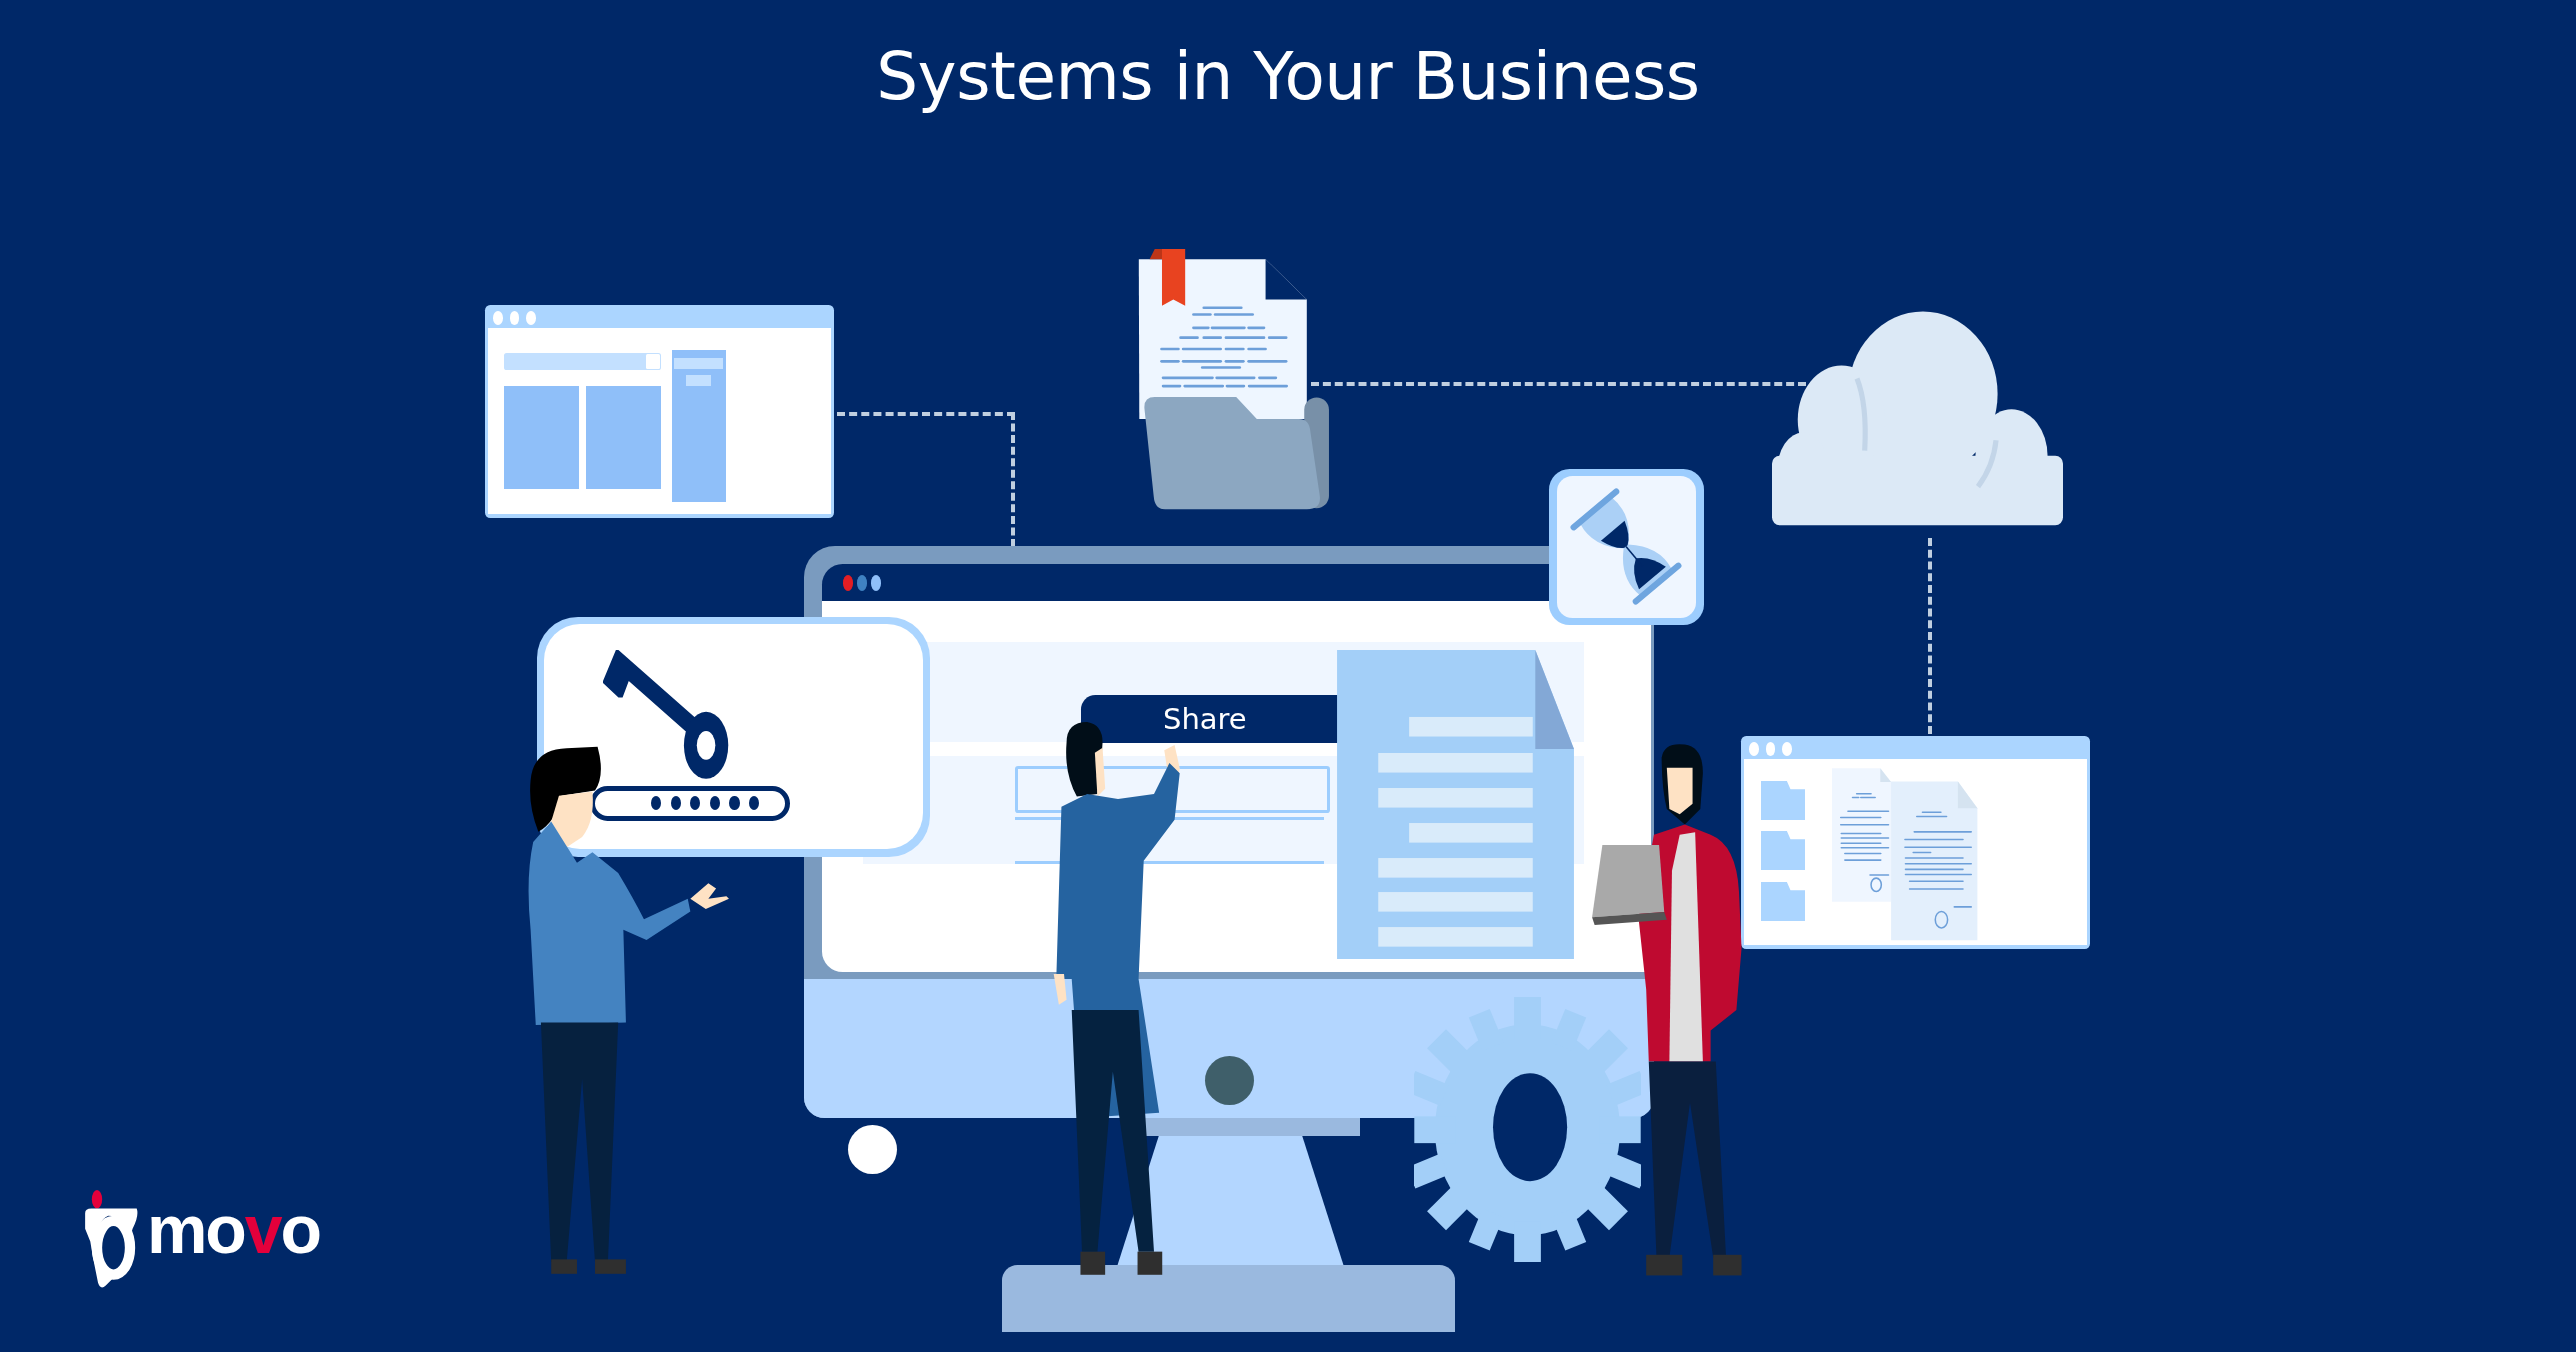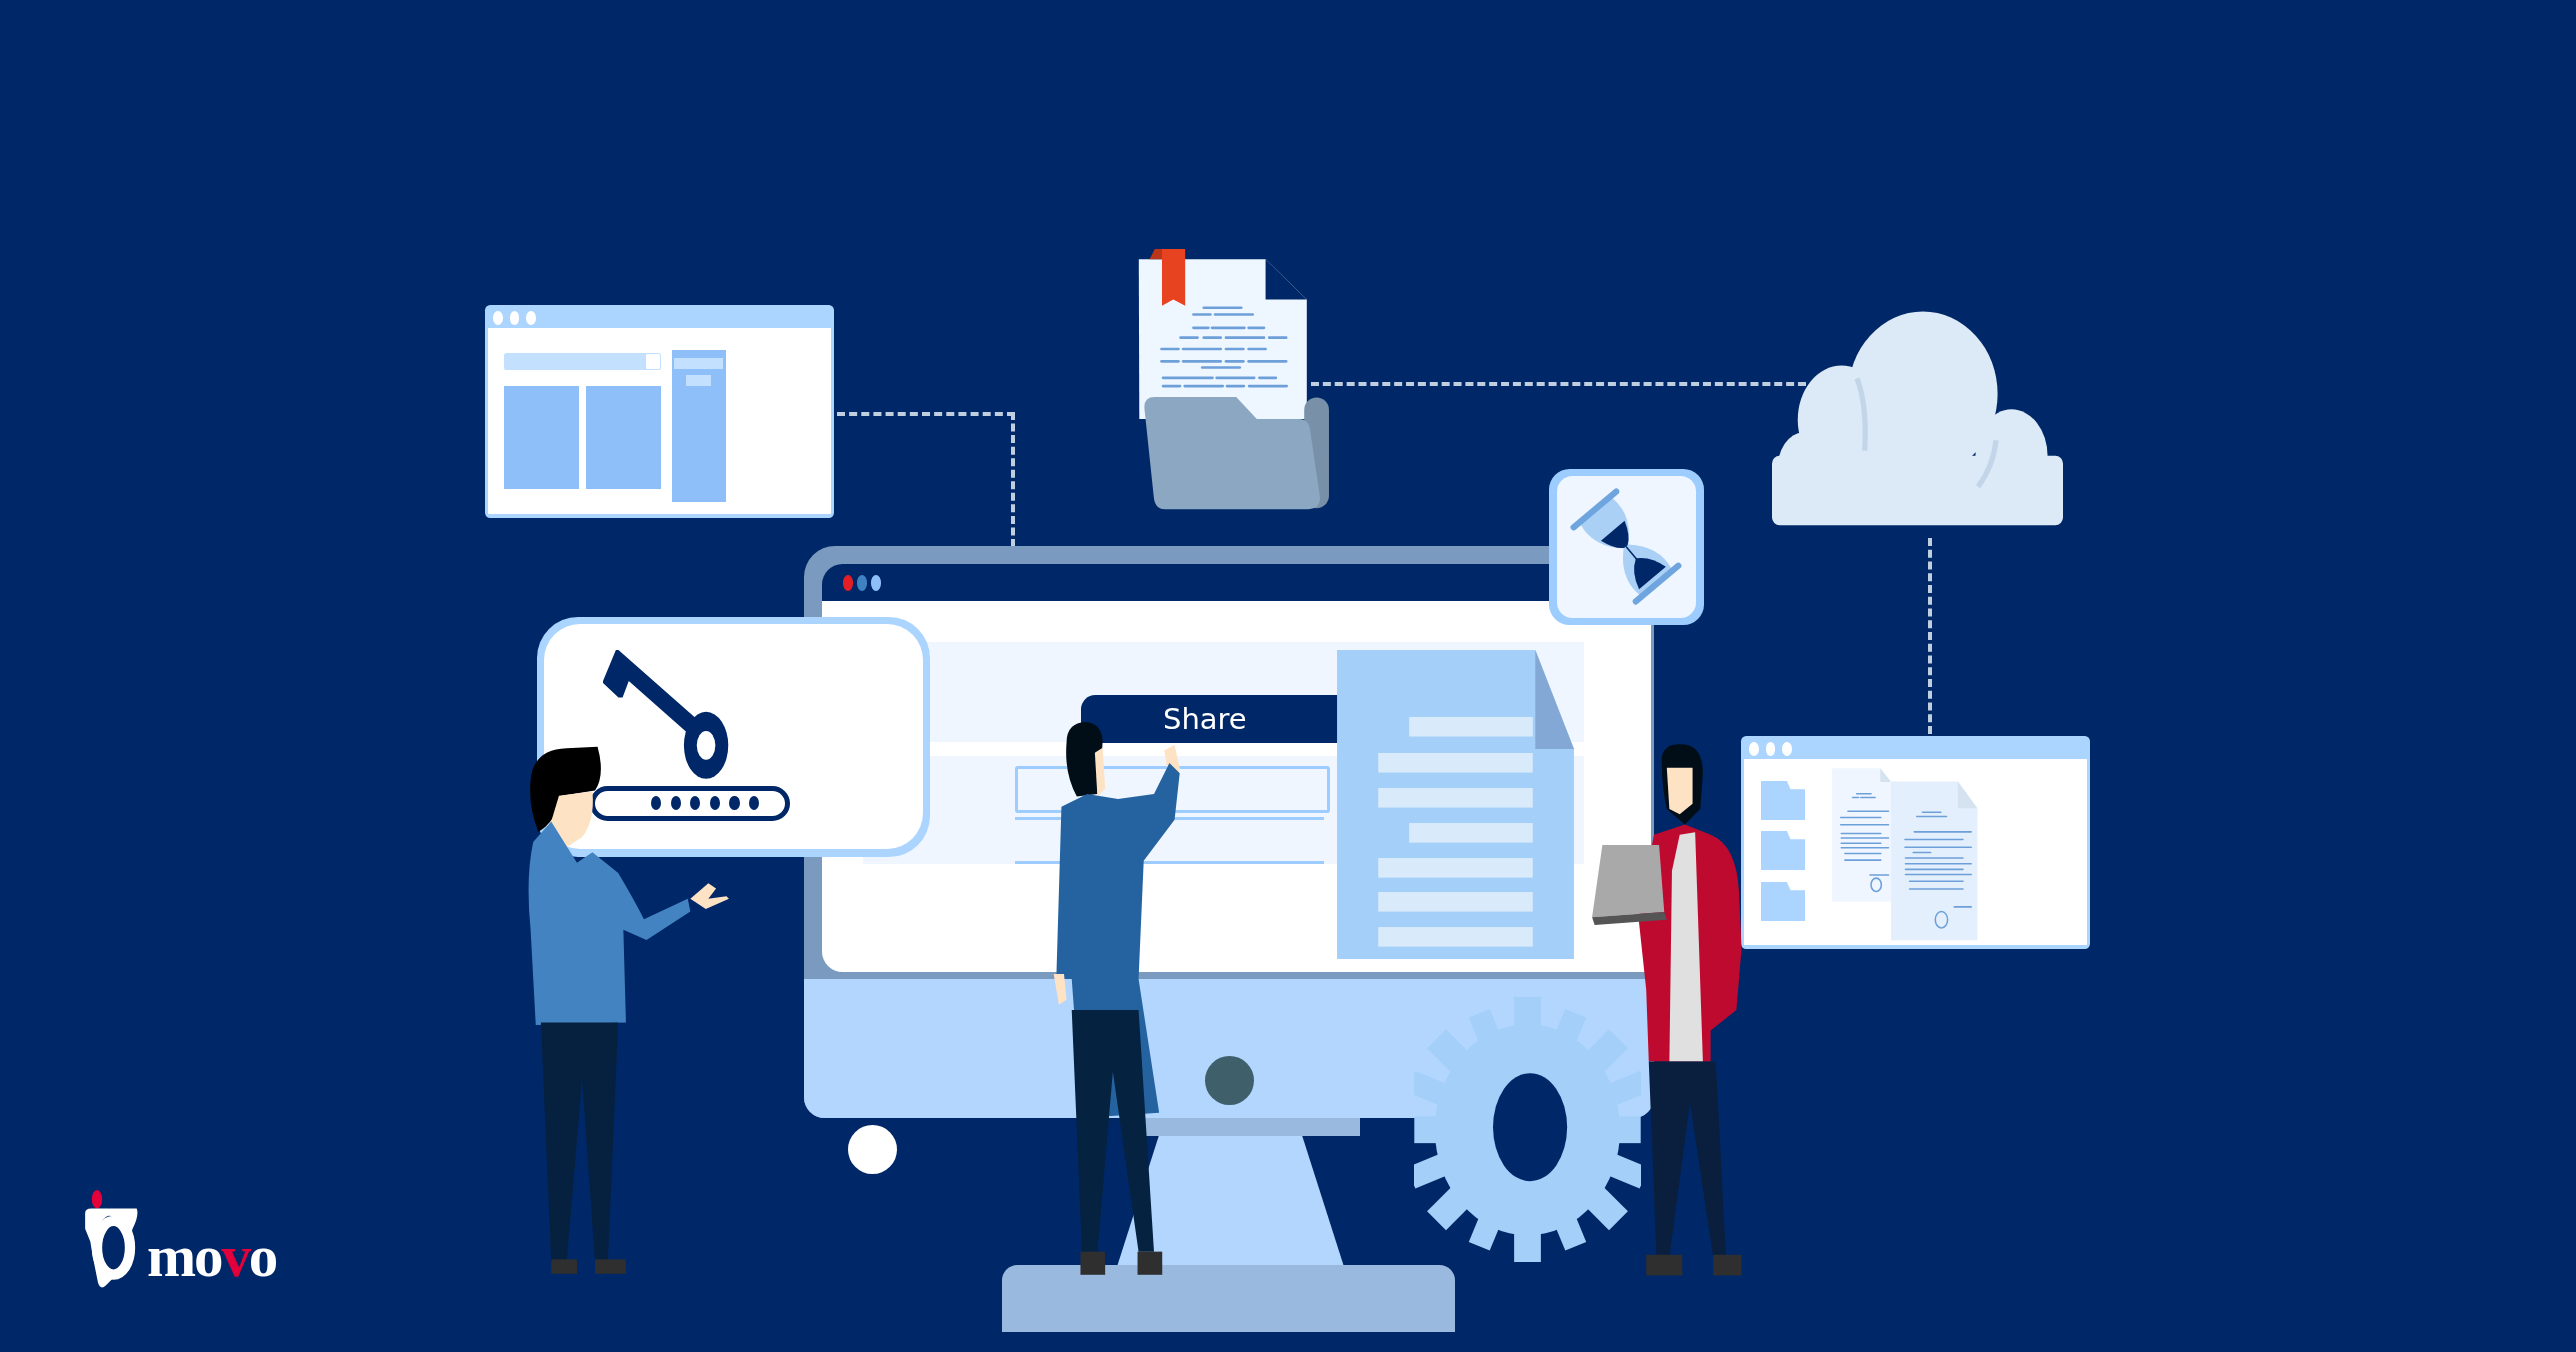--- a/index.html
+++ b/index.html
@@ -8,26 +8,27 @@
     .title { position:absolute; left:0; width:2576px; text-align:center; color:#ffffff; font-family:"DejaVu Sans", sans-serif; font-size:66px; font-weight:500; line-height:82px; top:36px; letter-spacing:-0.5px; }
     .dash-h { position:absolute; height:0; border-top:4.1px dashed #c0cfe0; }
     .dash-v { position:absolute; width:0; border-left:4.1px dashed #c0cfe0; }
     .win { position:absolute; background:#abd5ff; border-radius:5.2px; }
     .win .dots { position:absolute; left:8.2px; top:6.2px; display:flex; gap:6.7px; }
     .win .dot { width:9.8px; height:13.4px; border-radius:50%; background:#fff; }
     .win .body { position:absolute; left:2.6px; right:2.6px; top:23px; bottom:3.6px; background:#fff; }
     .blk { position:absolute; background:#8fbff9; }
     .lt { position:absolute; background:#c3e0ff; }
     .share-btn { position:absolute; left:1081px; top:695px; width:258px; height:48px; background:#002868; border-radius:14.4px 0 0 14.4px; color:#fff; font-family:"DejaVu Sans", sans-serif; font-size:29px; display:flex; align-items:center; justify-content:center; box-sizing:border-box; padding-right:10.3px; }
-    .logo-text { position:absolute; font-family:Liberation Serif, serif; font-weight:bold; color:#fff; font-size:59px; letter-spacing:-2.1px;margin-top:32px; }
+    .logo-text { position:absolute; font-family:Liberation Sans, sans-serif; font-weight:bold; color:#fff; font-size:68px; letter-spacing:-2.1px; }
   </style>
 </head>
 <body>
 
 <div class="title">
+  <div>Systems in Your Business</div>
 </div>
 
 <div class="dash-h" style="left:837px; top:412px; width:178px;"></div>
 <div class="dash-v" style="left:1011px; top:412px; height:135px;"></div>
 <div class="dash-h" style="left:1311px; top:382px; width:495px;"></div>
 <div class="dash-v" style="left:1928px; top:538px; height:196px;"></div>
 
 <div class="win" style="left:485px; top:305px; width:349px; height:213px;">
   <div class="dots">
     <div class="dot"></div>

